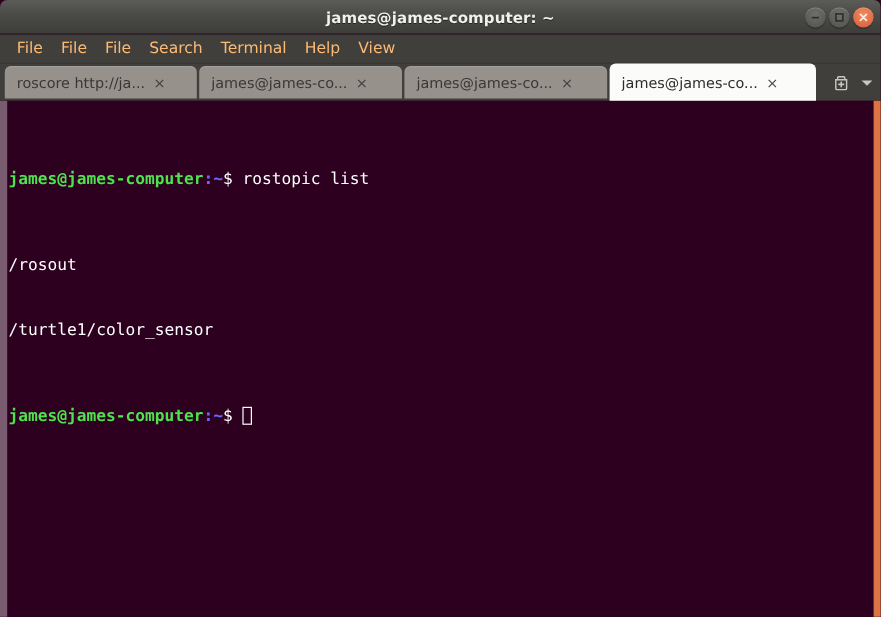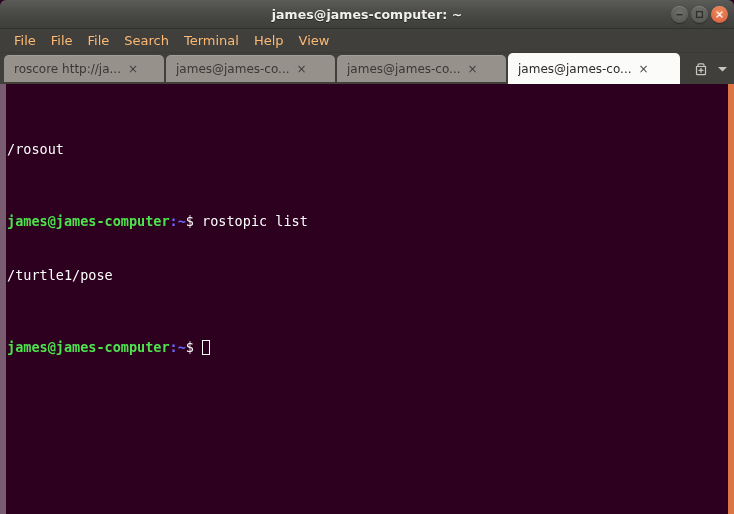--- a/index.html
+++ b/index.html
@@ -294,23 +294,23 @@
   </div>
 
   <div class="terminal-area">
 
     <div class="scrollbar">
       <div class="scroll-thumb"></div>
     </div>
 
     <div class="screen">
 
+      <div class="line"><span class="c-green">james@james-computer</span><span class="c-blue">:</span><span class="c-blue">~</span><span class="c-white">$ </span><span class="c-white">rostopic list</span></div>
+
       <div class="line c-white">/rosout</div>
-
-      <div class="line"><span class="c-green">james@james-computer</span><span class="c-blue">:</span><span class="c-blue">~</span><span class="c-white">$ </span><span class="c-white">rostopic list</span></div>
-      <div class="line c-white">/turtle1/pose</div>
+      <div class="line c-white">/turtle1/color_sensor</div>
 
       <div class="line"><span class="c-green">james@james-computer</span><span class="c-blue">:</span><span class="c-blue">~</span><span class="c-white">$ </span><span class="cursor-box"></span></div>
 
     </div>
   </div>
 
 </div>
 
 </body></html>

